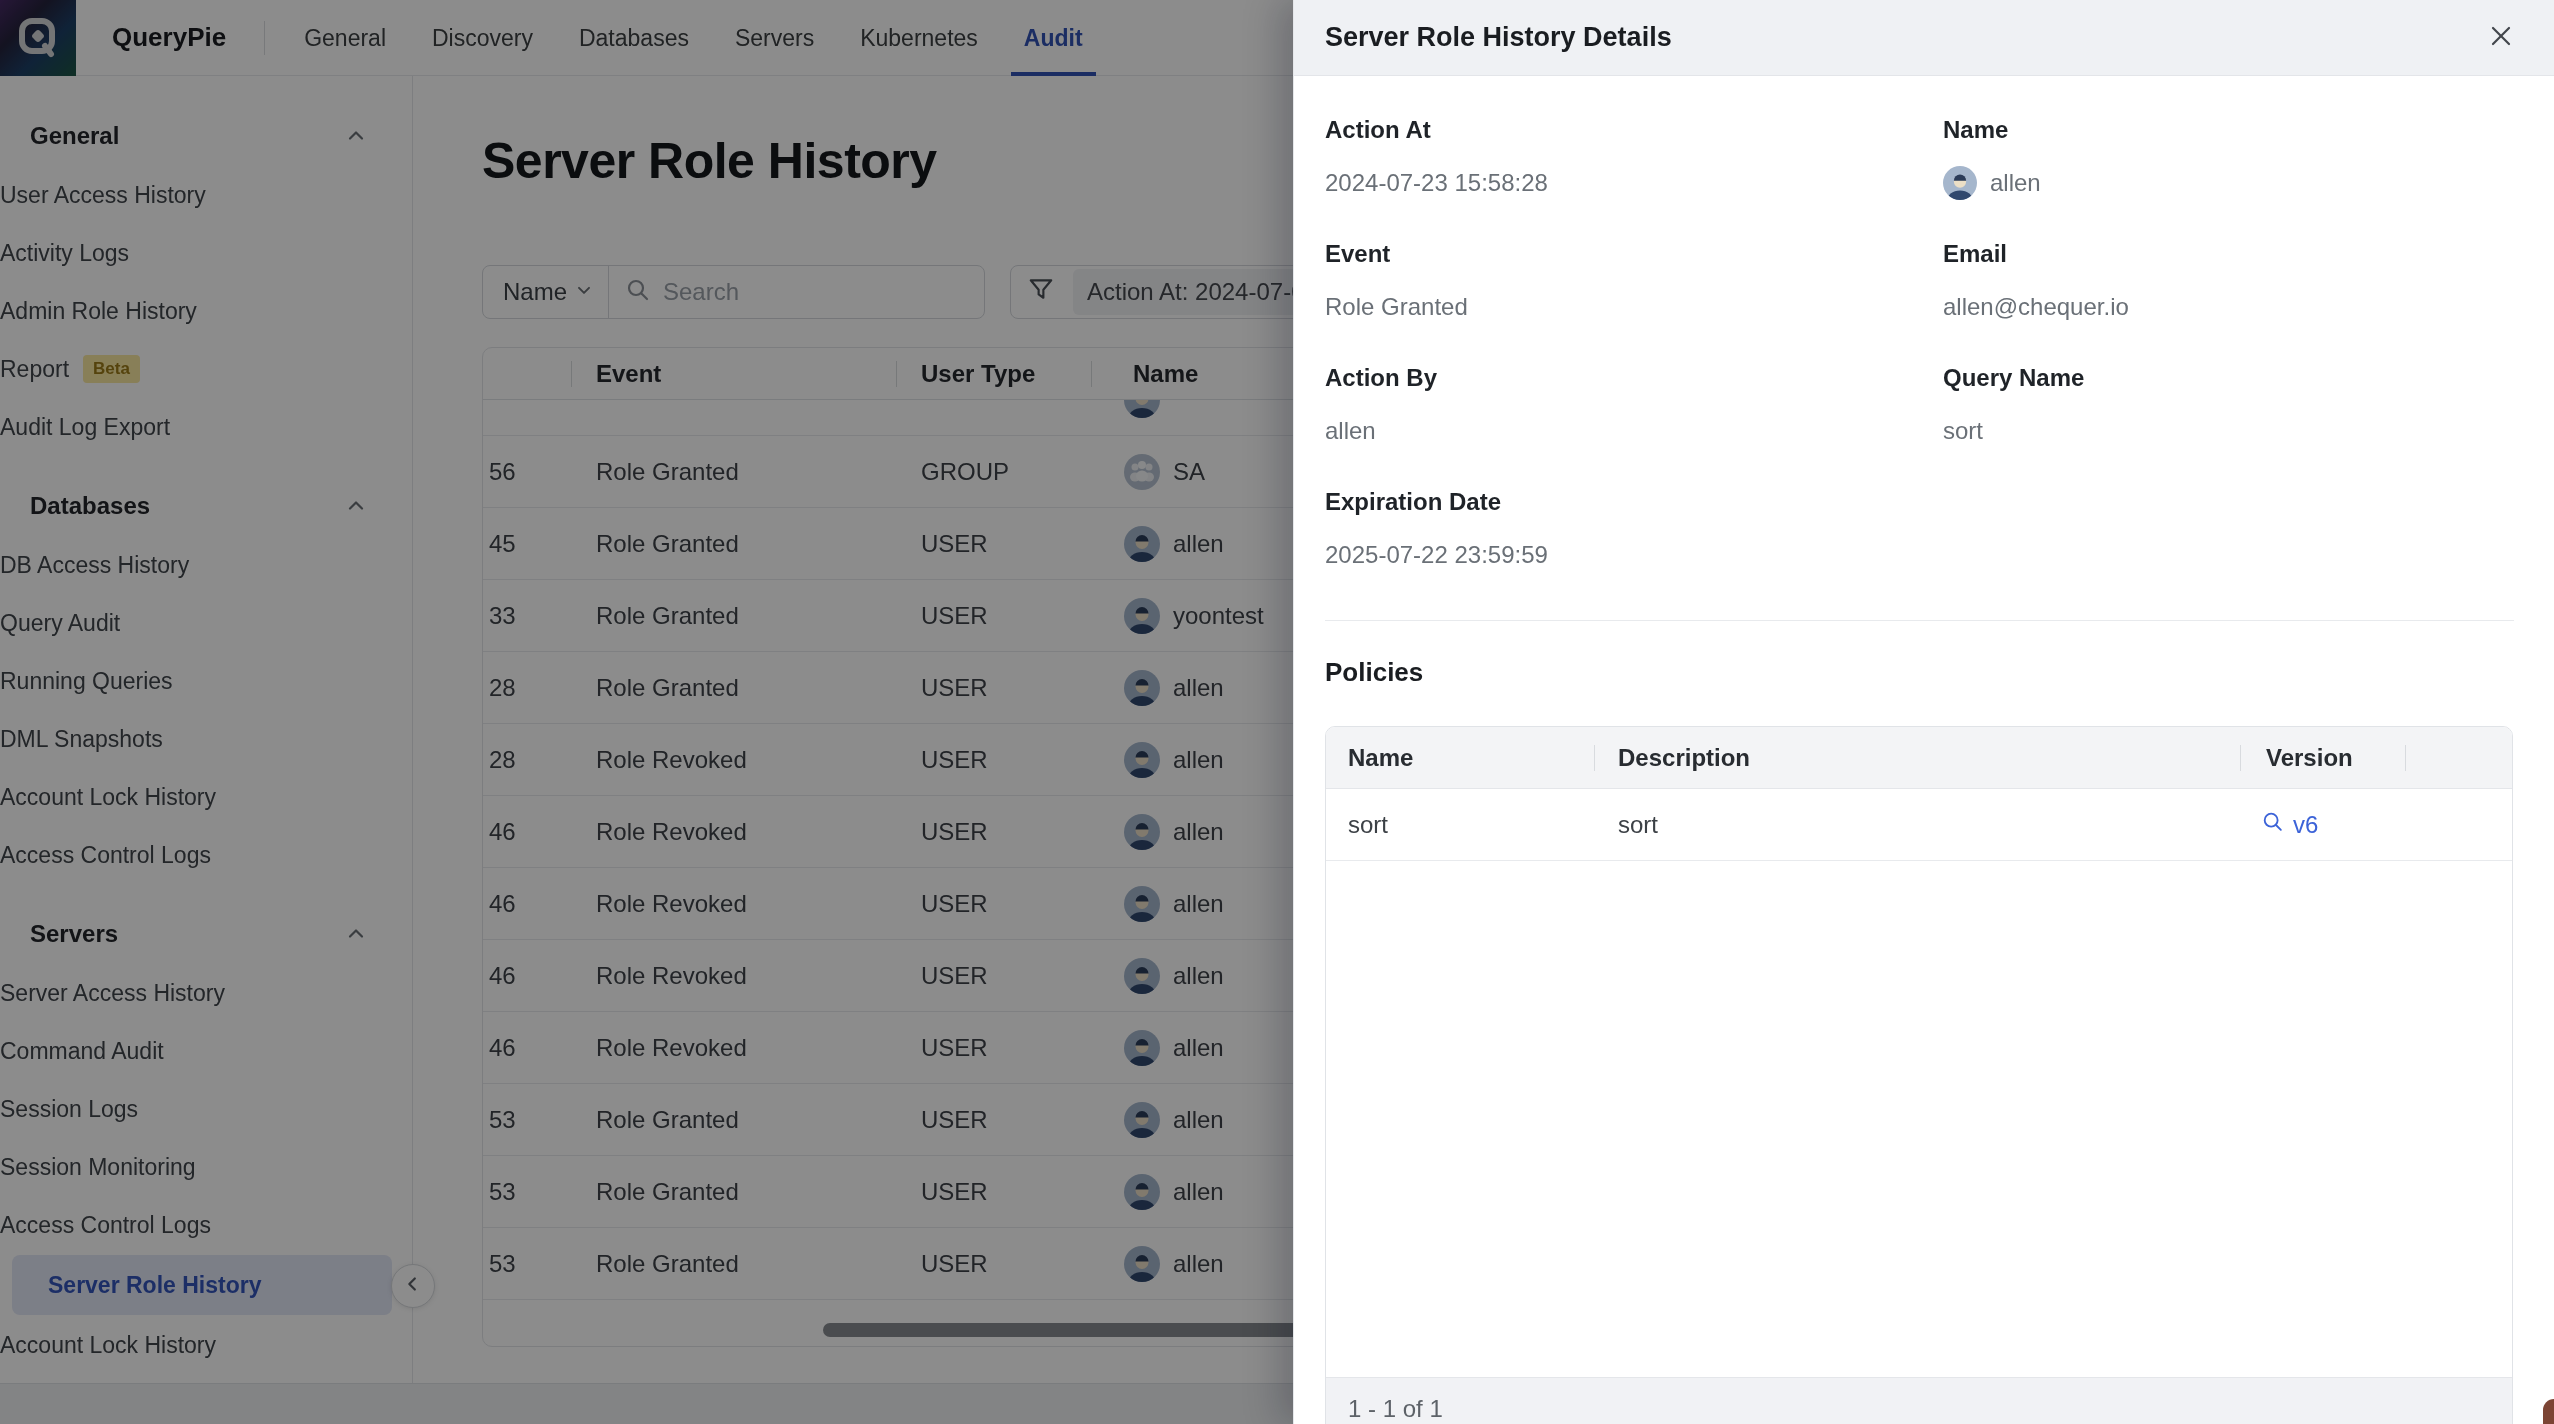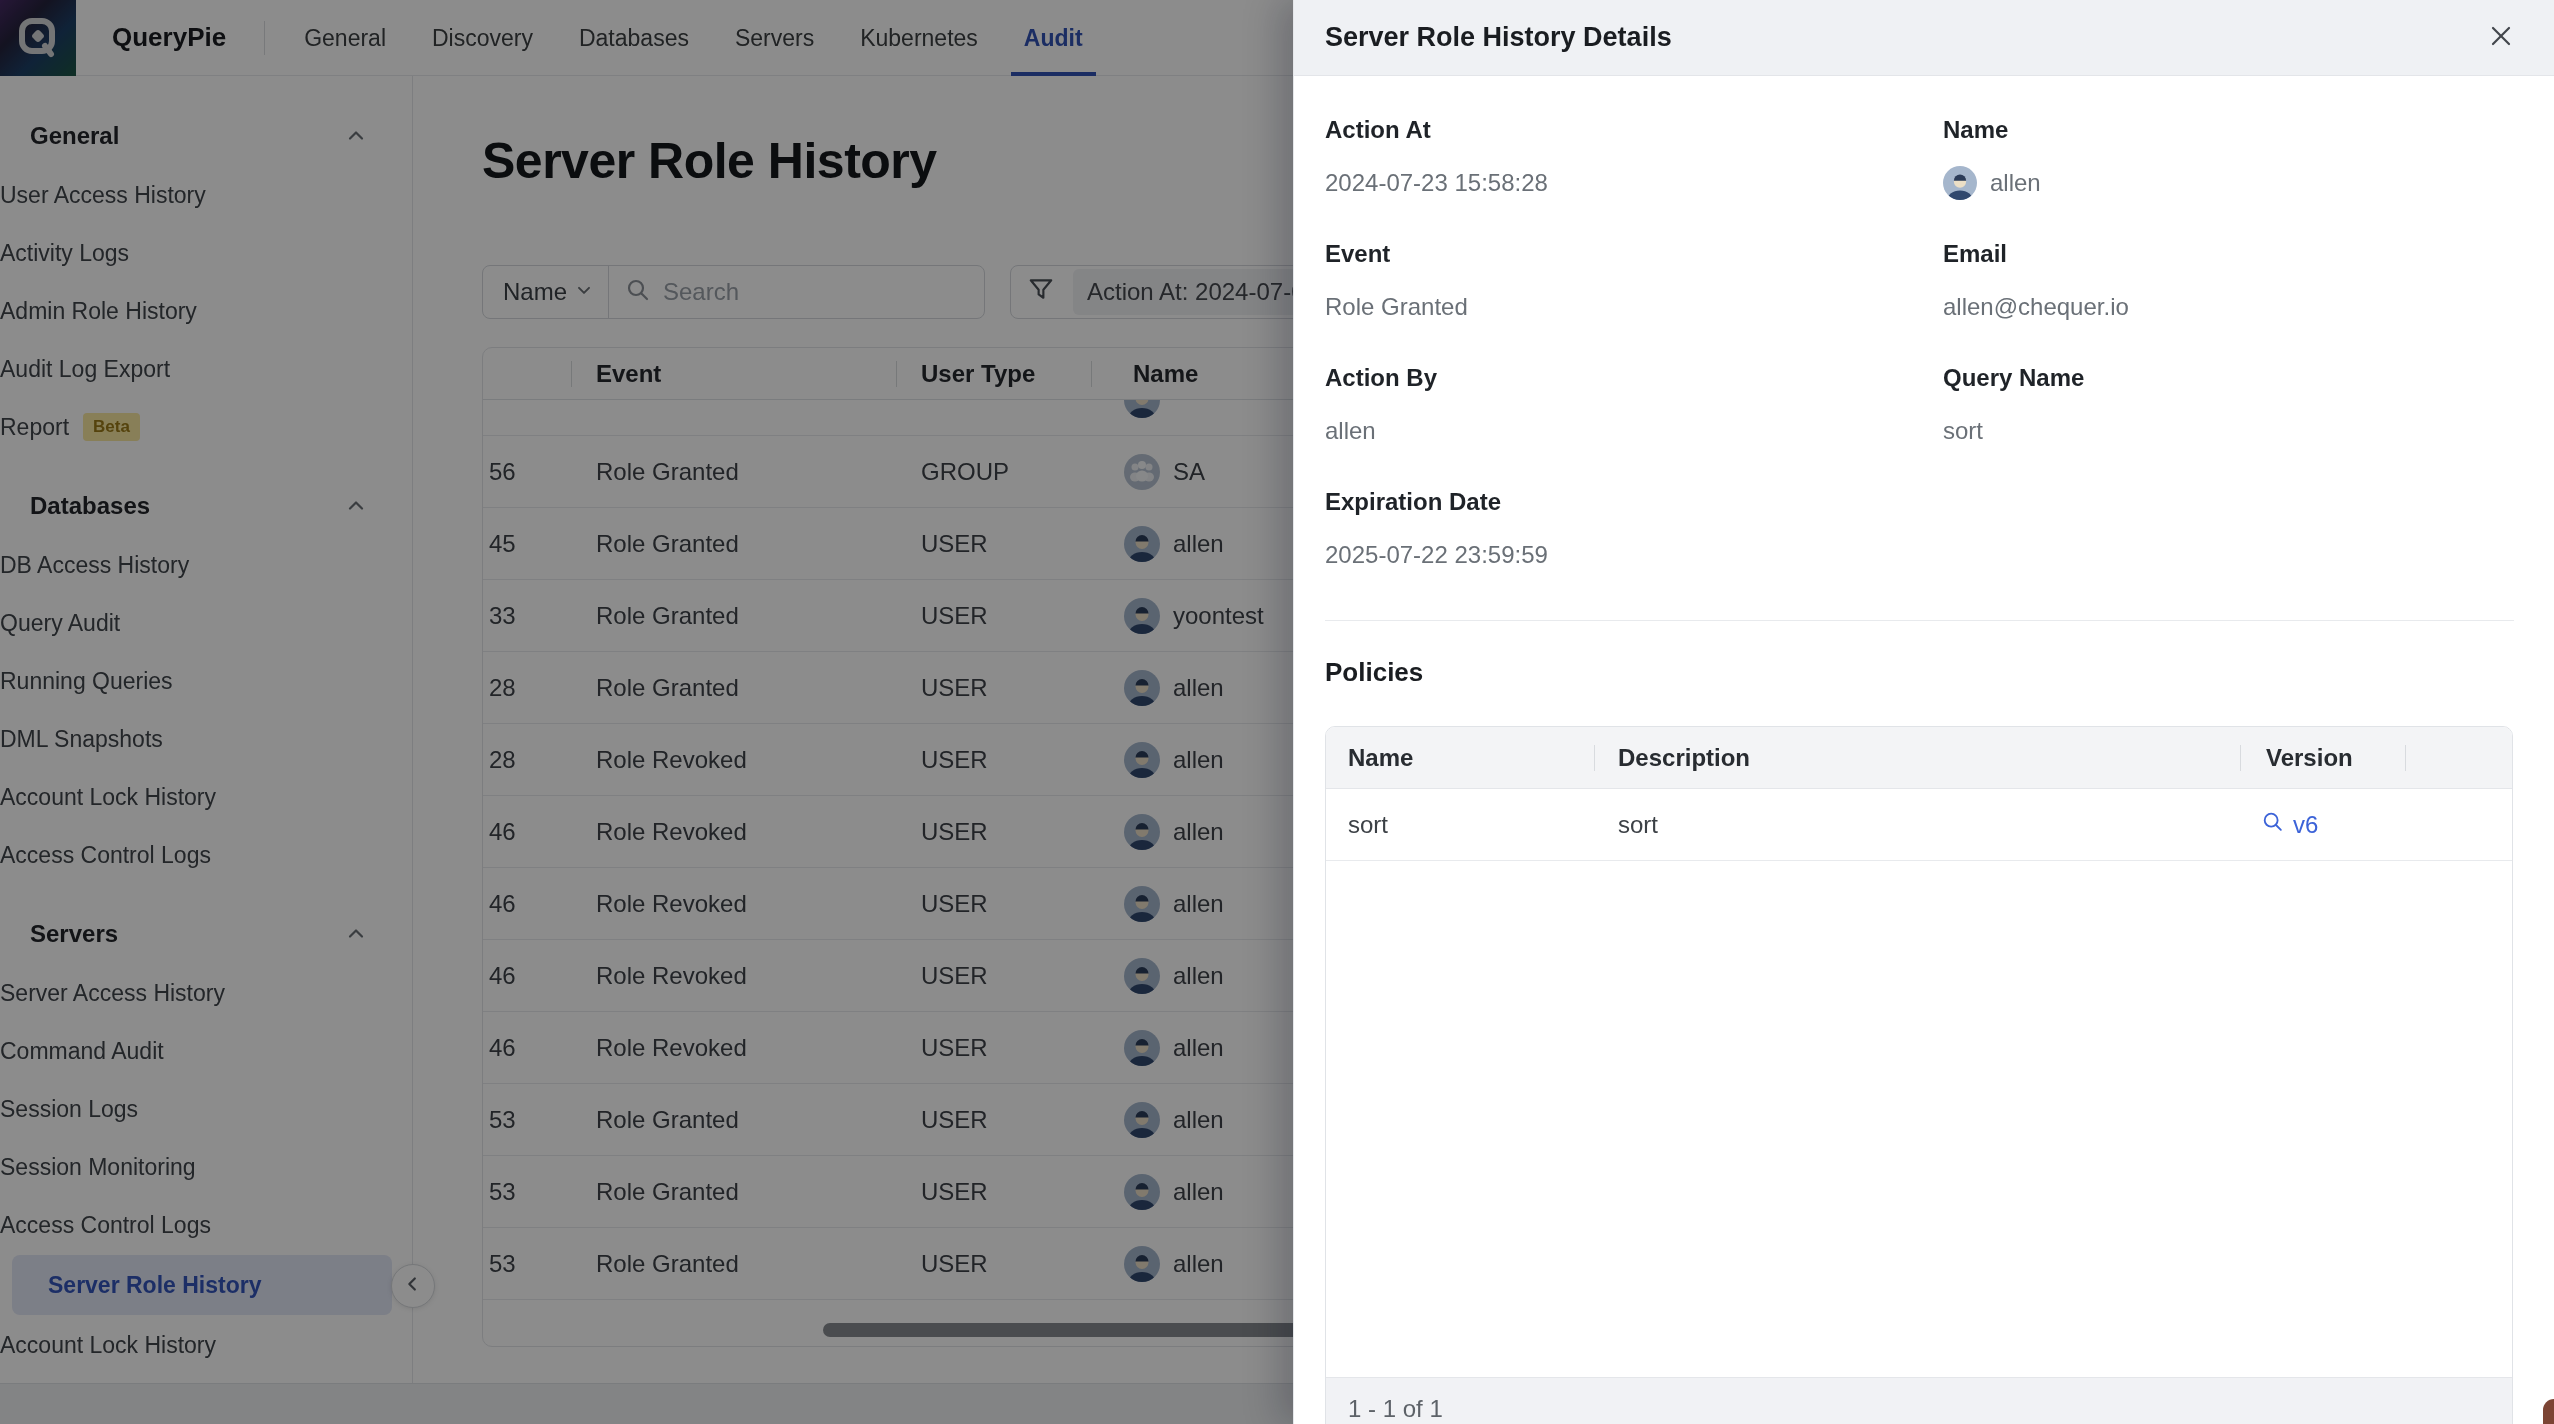--- a/index.html
+++ b/index.html
@@ -159,25 +159,25 @@
     <div class="side-item">
       <span>User Access History</span>
     </div>
     <div class="side-item">
       <span>Activity Logs</span>
     </div>
     <div class="side-item">
       <span>Admin Role History</span>
     </div>
     <div class="side-item">
-      <span>Audit Log Export</span>
-    </div>
-    <div class="side-item">
       <span>Report</span>
       <span class="beta-badge">Beta</span>
+    </div>
+    <div class="side-item">
+      <span>Audit Log Export</span>
     </div>
     <div class="sec-title">
       <span>Databases</span>
       <span class="sec-chevron">
         <svg width="24" height="24" viewBox="0 0 24 24" fill="none" stroke="#6a7076" stroke-width="2.2" stroke-linecap="round" stroke-linejoin="round">
           <polyline points="6 14.5 12 8.5 18 14.5"></polyline>
         </svg>
       </span>
     </div>
     <div class="side-item">

